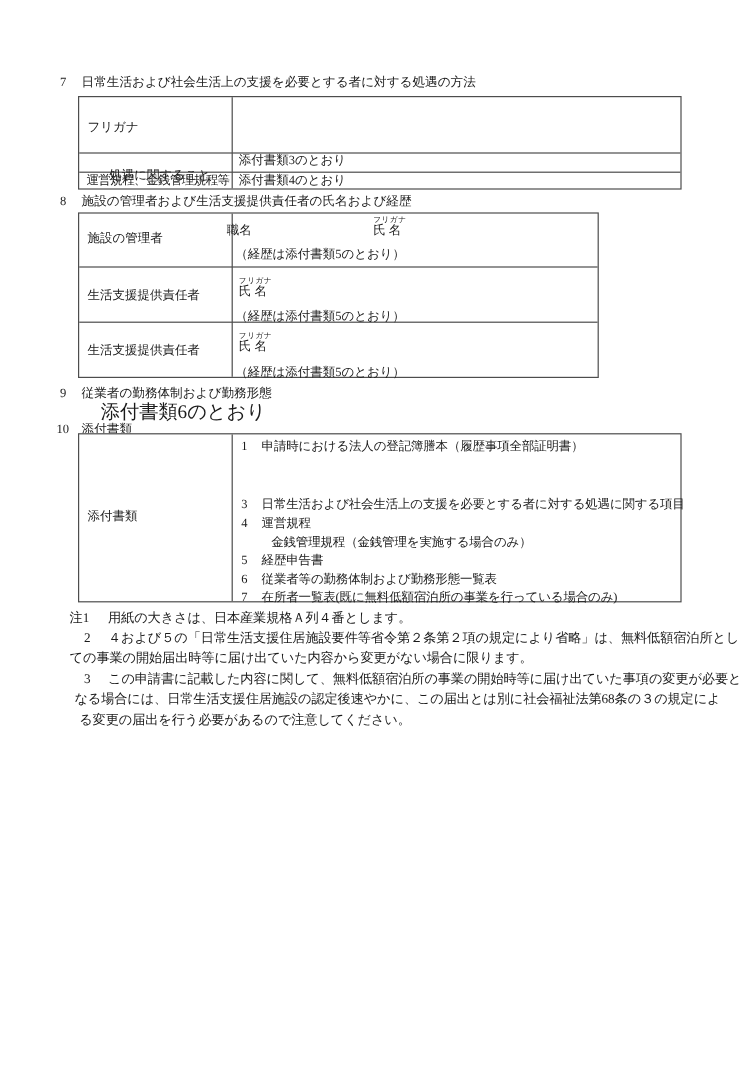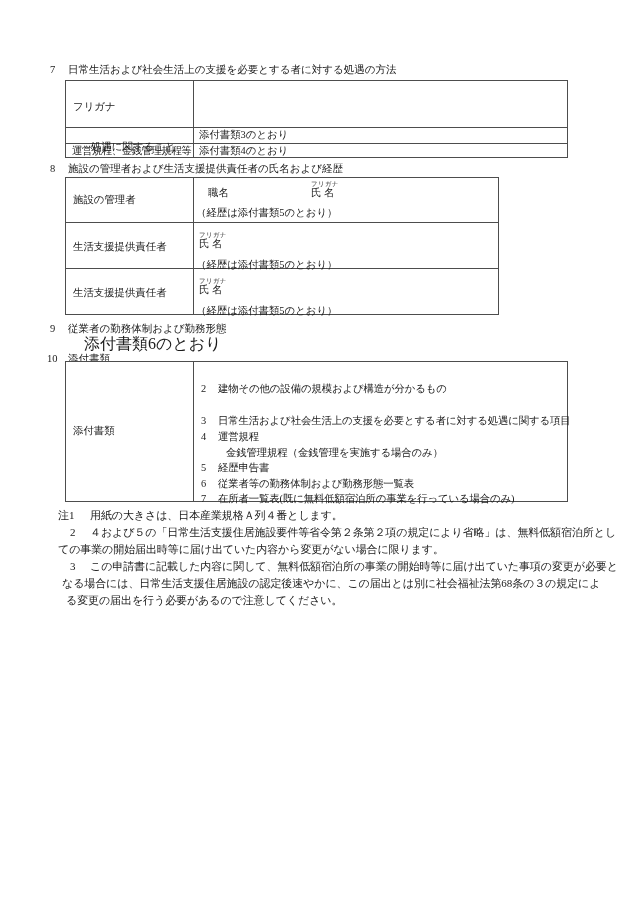--- a/index.html
+++ b/index.html
@@ -44,21 +44,21 @@
 <div class="head" style="left:50px;top:162px;">
   <span class="num">8</span><span>施設の管理者および生活支援提供責任者の氏名および経歴</span>
 </div>
 
 <div class="tbl" style="left:65px;top:177px;width:434px;height:138px;">
   <div class="vl" style="left:127px;"></div>
   <div class="hl" style="top:44px;"></div>
   <div class="hl" style="top:90px;"></div>
 
   <div class="cell" style="left:7px;top:16px;">施設の管理者</div>
-  <div class="cell" style="left:142px;top:9px;">職名</div>
+  <div class="cell" style="left:123px;top:9px;">職名</div>
   <div class="nameblk" style="left:245px;top:2px;">
     <div class="fg">フリガナ</div>
     <div class="nm">氏 名</div>
   </div>
   <div class="cell" style="left:130px;top:29px;">（経歴は添付書類5のとおり）</div>
 
   <div class="cell" style="left:7px;top:63px;">生活支援提供責任者</div>
   <div class="nameblk" style="left:133px;top:53px;">
     <div class="fg">フリガナ</div>
     <div class="nm">氏 名</div>
@@ -79,21 +79,21 @@
 <div class="plain" style="left:68px;top:337px;">添付書類6のとおり</div>
 
 <div class="head" style="left:47px;top:352px;">
   <span class="num" style="width:21px;">10</span><span>添付書類</span>
 </div>
 
 <div class="tbl" style="left:65px;top:361px;width:503px;height:141px;">
   <div class="vl" style="left:127px;"></div>
   <div class="cell" style="left:7px;top:63px;">添付書類</div>
 
-  <div class="li" style="top:20px;"><span class="no">2</span><span>建物その他の設備の規模および構造が分かるもの</span></div>
+  <div class="li" style="top:4px;"><span class="no">1</span><span>申請時における法人の登記簿謄本（履歴事項全部証明書）</span></div>
   <div class="li" style="top:52px;"><span class="no">3</span><span>日常生活および社会生活上の支援を必要とする者に対する処遇に関する項目</span></div>
   <div class="li" style="top:68px;"><span class="no">4</span><span>運営規程</span></div>
   <div class="li" style="top:84px;left:160px;"><span>金銭管理規程（金銭管理を実施する場合のみ）</span></div>
   <div class="li" style="top:99px;"><span class="no">5</span><span>経歴申告書</span></div>
   <div class="li" style="top:115px;"><span class="no">6</span><span>従業者等の勤務体制および勤務形態一覧表</span></div>
   <div class="li" style="top:130px;"><span class="no">7</span><span>在所者一覧表(既に無料低額宿泊所の事業を行っている場合のみ)</span></div>
 </div>
 
 <div class="note" style="left:58px;top:509px;">注1</div>
 <div class="note" style="left:90px;top:509px;">用紙の大きさは、日本産業規格Ａ列４番とします。</div>

